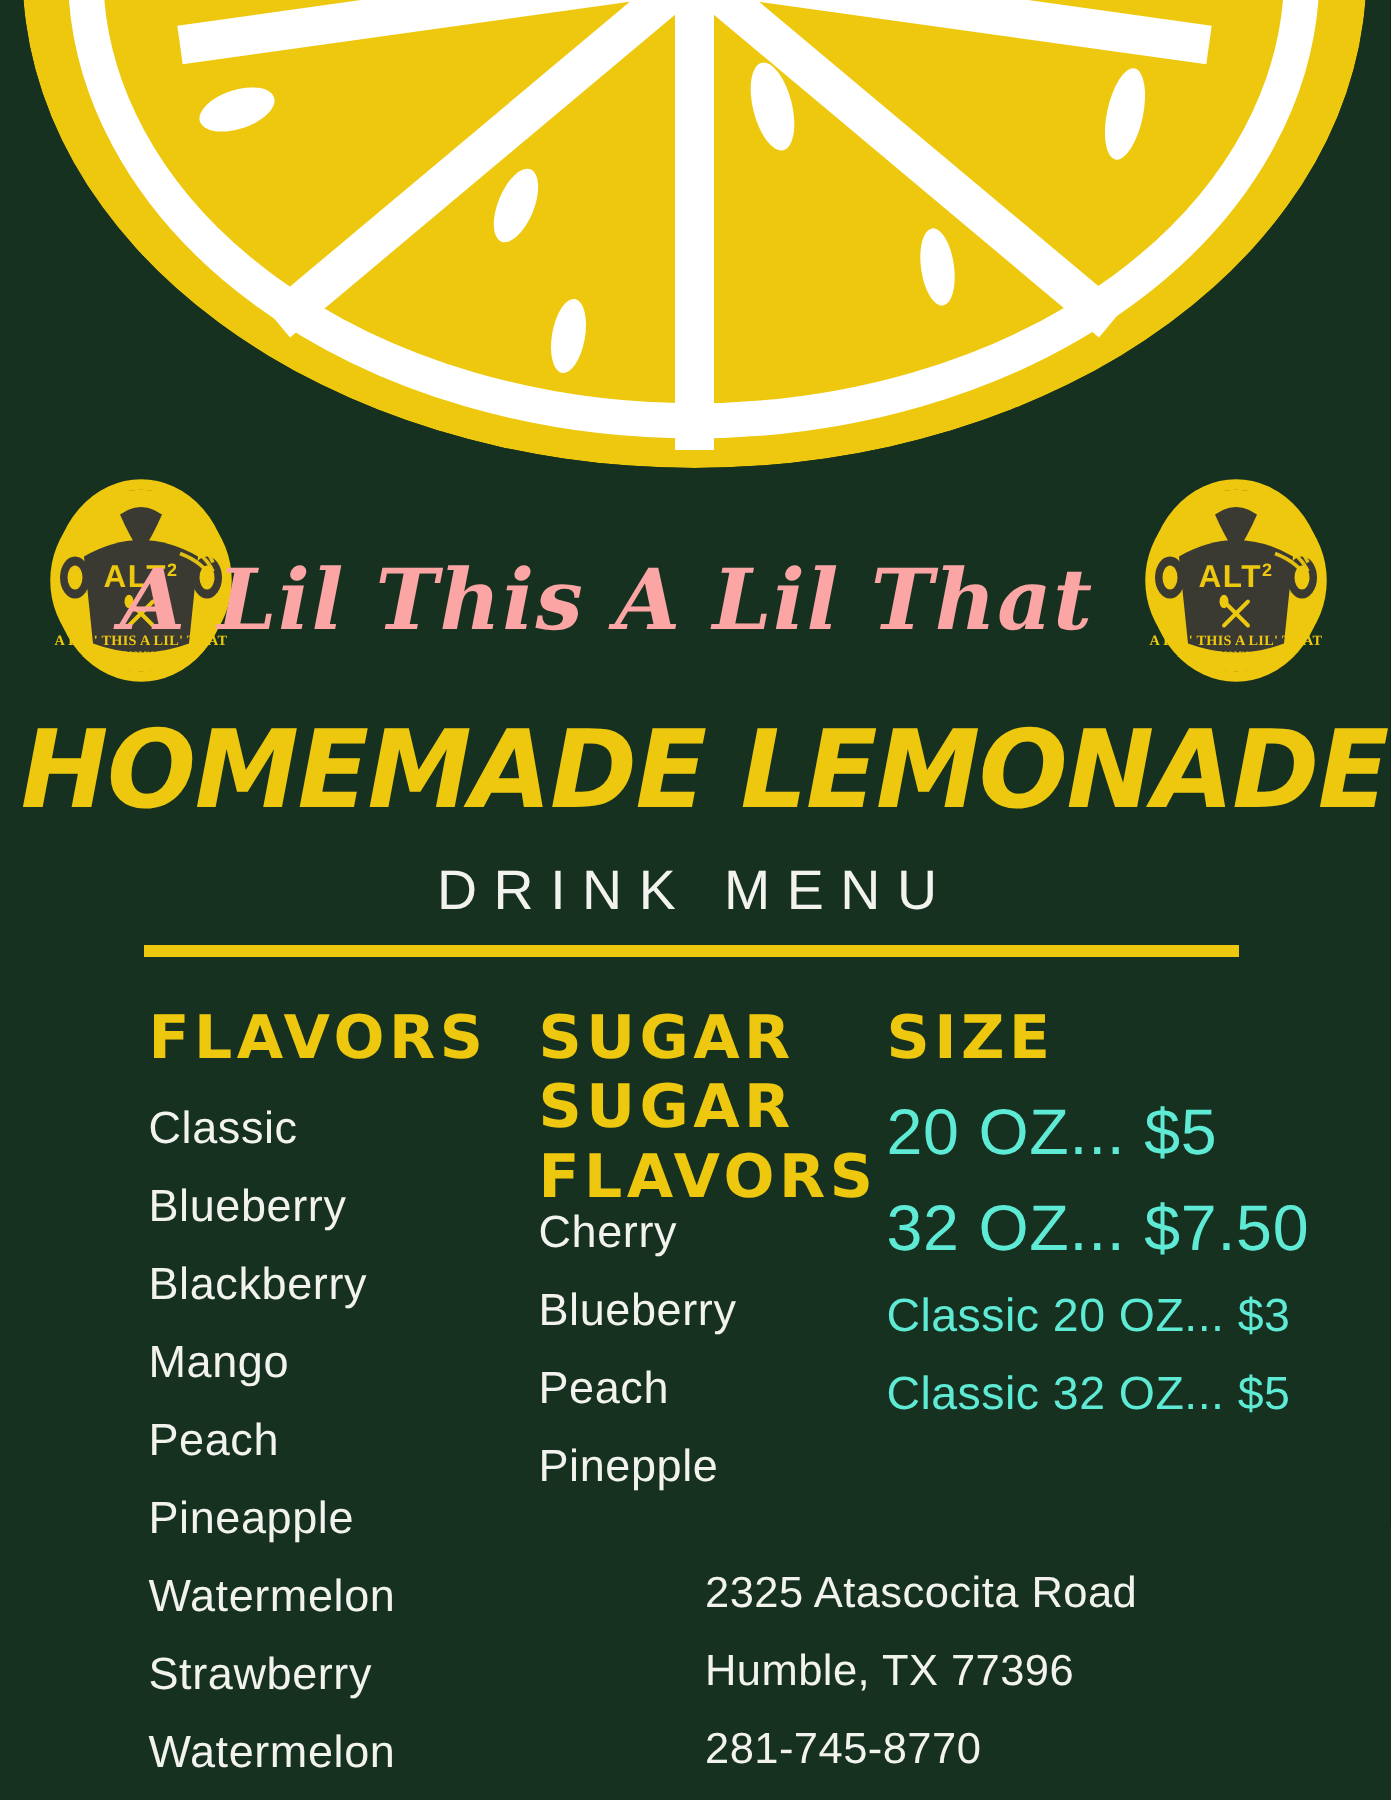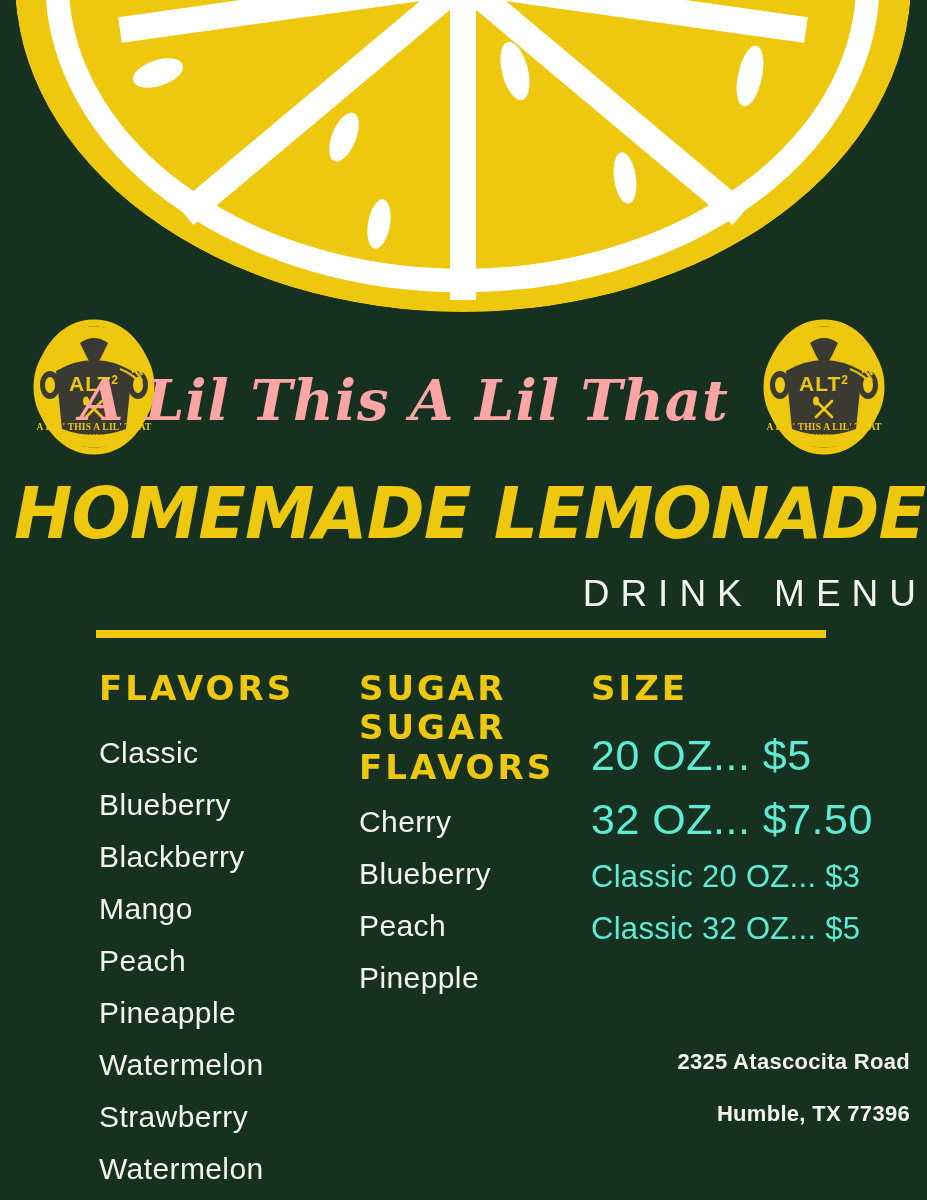--- a/index.html
+++ b/index.html
@@ -76,21 +76,21 @@
     letter-spacing: -1px;
     transform: scaleX(0.97);
     white-space: nowrap;
   }
 
   .subhead {
     position: absolute;
     left: 0;
     top: 575px;
     width: 927px;
-    text-align: right;
+    text-align: center;
     color: #f2f2ee;
     font-family: "Liberation Sans", sans-serif;
     font-weight: 300;
     font-size: 37px;
     letter-spacing: 11px;
     line-height: 1;
     white-space: nowrap;
   }
 
   .divider {
@@ -101,21 +101,21 @@
     height: 8px;
     background: #edc80e;
   }
 
   
   .col-head {
     position: absolute;
     color: #edc80e;
     font-family: "DejaVu Sans", sans-serif;
     font-weight: bold;
-    font-size: 34px;
+    font-size: 40px;
     letter-spacing: 3px;
     line-height: 1.16;
   }
   .col-list {
     position: absolute;
     color: #f2f2ee;
     font-family: "Liberation Sans", sans-serif;
     font-weight: 300;
     font-size: 30px;
     line-height: 52px;
@@ -149,25 +149,25 @@
     line-height: 52px;
     letter-spacing: 0.3px;
     white-space: nowrap;
   }
 
   .contact {
     position: absolute;
     left: 470px;
     top: 1036px;
     width: 440px;
-    text-align: right;
+    text-align: left;
     color: #f2f2ee;
     font-family: "Liberation Sans", sans-serif;
-    font-weight: 700;
-    font-size: 22px;
+    font-weight: 400;
+    font-size: 29px;
     line-height: 52px;
     letter-spacing: 0.3px;
     white-space: nowrap;
   }
 </style>
 </head>
 <body>
 
 <div class="poster">
 
@@ -299,15 +299,16 @@
   <div class="size-list">
     <div class="size-big">20 OZ... $5</div>
     <div class="size-big">32 OZ... $7.50</div>
     <div class="size-small">Classic 20 OZ... $3</div>
     <div class="size-small">Classic 32 OZ... $5</div>
   </div>
 
   <div class="contact">
     <div>2325 Atascocita Road</div>
     <div>Humble, TX 77396</div>
+    <div>281-745-8770</div>
   </div>
 
 </div>
 
 </body></html>

